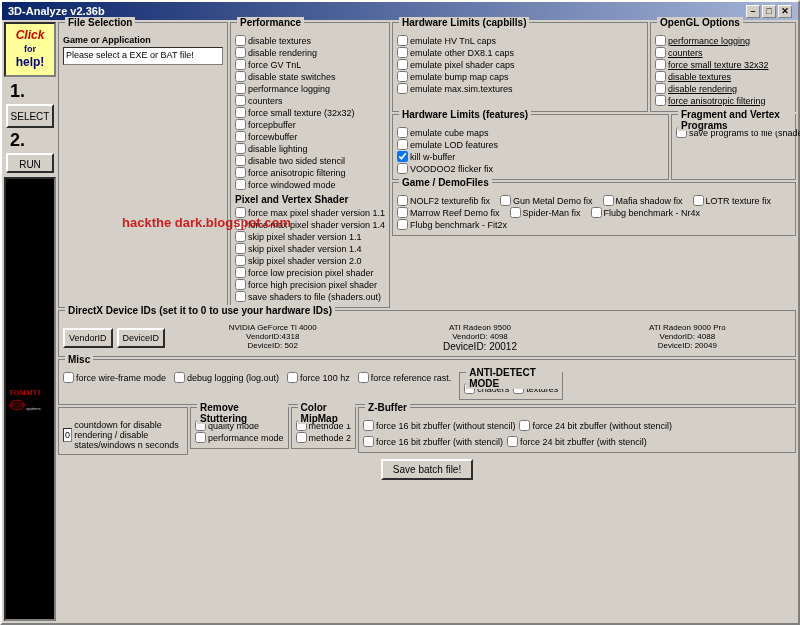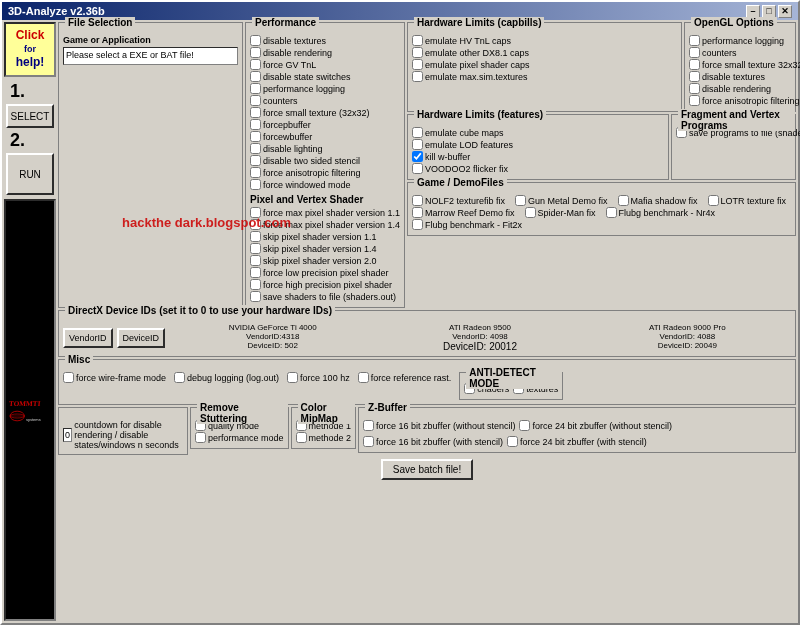--- a/index.html
+++ b/index.html
@@ -96,21 +96,21 @@
     .run-btn {
       background: #d4d0c8;
       border: 2px outset #fff;
       border-right-color: #808080;
       border-bottom-color: #808080;
       padding: 4px 2px;
       text-align: center;
       font-size: 10px;
       cursor: pointer;
       width: 100%;
-      height: 42px;
+      height: 20px;
     }
     .logo-area {
       flex: 1;
       background: #000;
       border: 2px inset #808080;
       display: flex;
       align-items: center;
       justify-content: center;
       overflow: hidden;
     }
@@ -253,21 +253,21 @@
       <div class="title-btn">✕</div>
     </div>
   </div>
 
   <div class="content" style="position:relative;">
 
     <div class="watermark">hackthe dark.blogspot.com</div>
 
     <div class="left-panel">
       <div class="click-help">
-        <div style="font-size:12px;color:#cc0000;">Click</div>
+        <div style="font-size:12px;color:#cc0000;font-style:italic;">Click</div>
         <div>for</div>
         <div style="font-size:12px;">help!</div>
       </div>
 
       <div class="steps-area">
         <div class="step-row">
           <span class="step-label">1.</span>
         </div>
         <button class="select-btn">SELECT</button>
         <div class="step-row">
@@ -288,21 +288,21 @@
 
           <text x="50" y="72" fill="#cccccc" font-size="10" font-family="Arial">systems</text>
         </svg>
       </div>
     </div>
 
     <div class="main-area">
 
       <div class="top-row">
 
-        <div class="group-box" style="width:185px;">
+        <div class="group-box" style="width:170px;">
           <span class="group-box-title">File Selection</span>
           <div class="file-sel-inner">
             <div class="title-text">Game or Application</div>
             <div style="background:#fff;border:1px inset #808080;padding:2px;min-height:18px;font-size:9px;">
               <span>Please select a EXE or BAT file!</span>
             </div>
           </div>
         </div>
 
         <div class="group-box" style="width:160px;">
@@ -411,25 +411,29 @@
               <div class="cb-item">
                 <input type="checkbox" style="">
                   <label>emulate other DX8.1 caps</label>
               </div>
               <div class="cb-item">
                 <input type="checkbox" style="">
                   <label>emulate pixel shader caps</label>
               </div>
               <div class="cb-item">
                 <input type="checkbox" style="">
+                  <label>emulate bump map caps</label>
+              </div>
+              <div class="cb-item">
+                <input type="checkbox" style="">
                   <label>emulate max.sim.textures</label>
               </div>
             </div>
 
-            <div class="group-box" style="width:112px;">
+            <div class="group-box" style="width:146px;text-decoration:underline;">
               <span class="group-box-title">OpenGL Options</span>
               <div class="cb-item">
                 <input type="checkbox" style="">
                   <label>performance logging</label>
               </div>
               <div class="cb-item">
                 <input type="checkbox" style="">
                   <label>counters</label>
               </div>
               <div class="cb-item">

